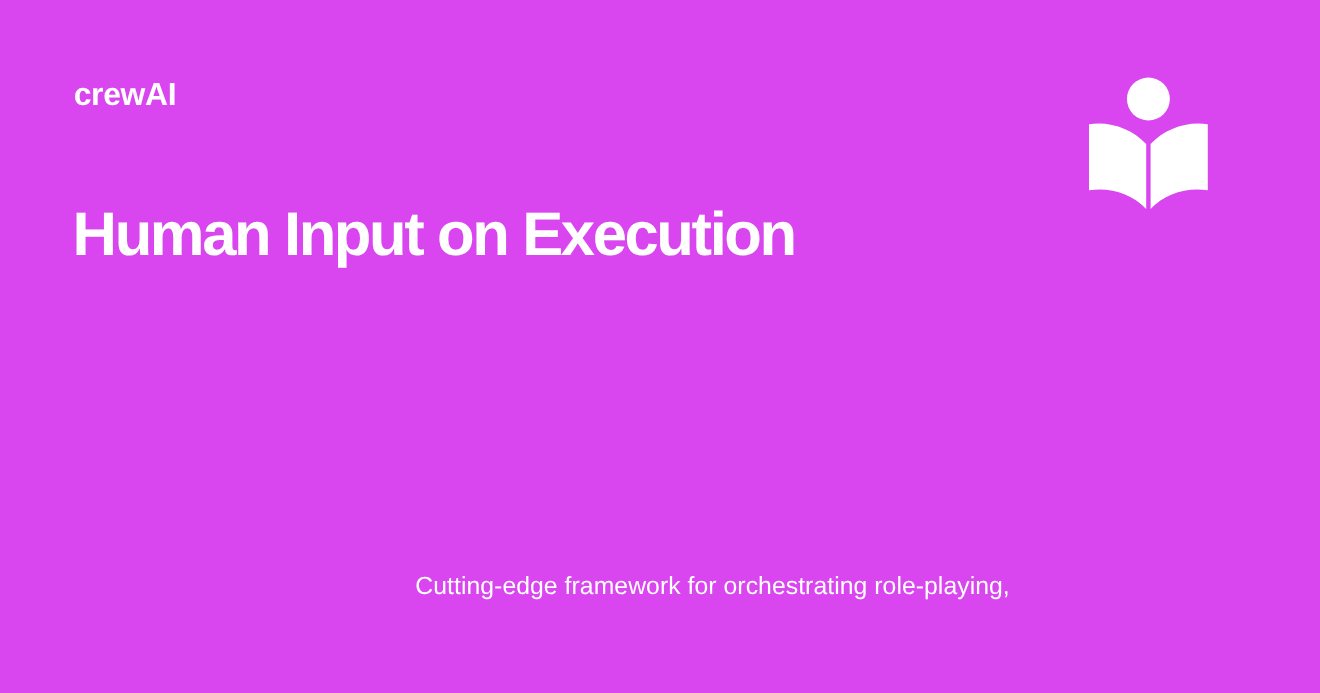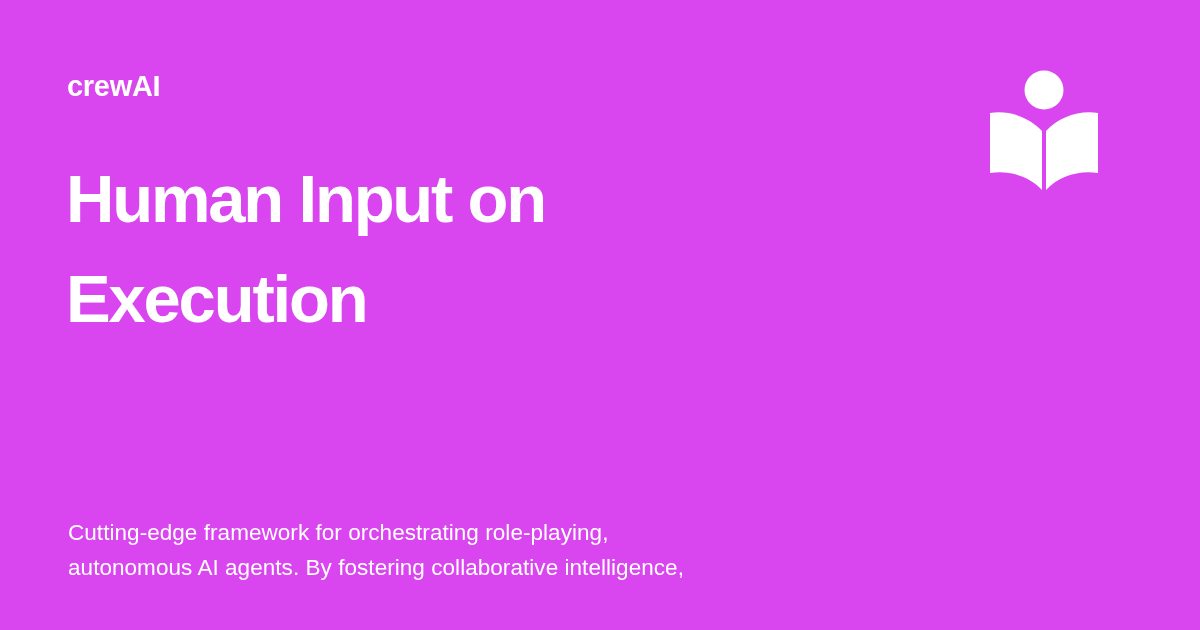--- a/index.html
+++ b/index.html
@@ -33,23 +33,23 @@
     line-height: 1;
     letter-spacing: -0.3px;
     color: #FFFFFF;
     white-space: nowrap;
   }
 
   
   #page-title {
     position: absolute;
     left: 66px;
-    top: 149px;
+    top: 163px;
     width: 760px;
-    font-size: 67px;
+    font-size: 56px;
     font-weight: 800;
     line-height: 100px;
     letter-spacing: -2.2px;
     color: #FFFFFF;
     margin: 0;
   }
 
   
   #page-description {
     position: absolute;
@@ -60,20 +60,21 @@
     font-weight: 400;
     line-height: 35px;
     letter-spacing: 0.05px;
     color: #FFFFFF;
     margin: 0;
   }
 
   #page-description .desc-line {
     display: block;
     white-space: nowrap;
+    text-align: right;
   }
 
   
   #site-logo {
     position: absolute;
     left: 985px;
     top: 66px;
     width: 120px;
     height: 130px;
   }
@@ -88,21 +89,20 @@
 <body>
 
 <div id="og-card" style="background: #d946ef;">
 
   <div id="brand-name">crewAI</div>
 
   <h1 id="page-title">Human Input on Execution</h1>
 
   <div id="page-description">
     <span class="desc-line">Cutting-edge framework for orchestrating role-playing,</span>
-    <span class="desc-line">autonomous AI agents. By fostering collaborative intelligence,</span>
   </div>
 
   <div id="site-logo">
     <svg viewBox="0 0 120 130" xmlns="http://www.w3.org/2000/svg">
 
       <circle cx="59" cy="24" r="19.5" fill="#FFFFFF"></circle>
 
       <path d="M5 47
                C 24 44, 44 51, 57 65
                L 57 124

